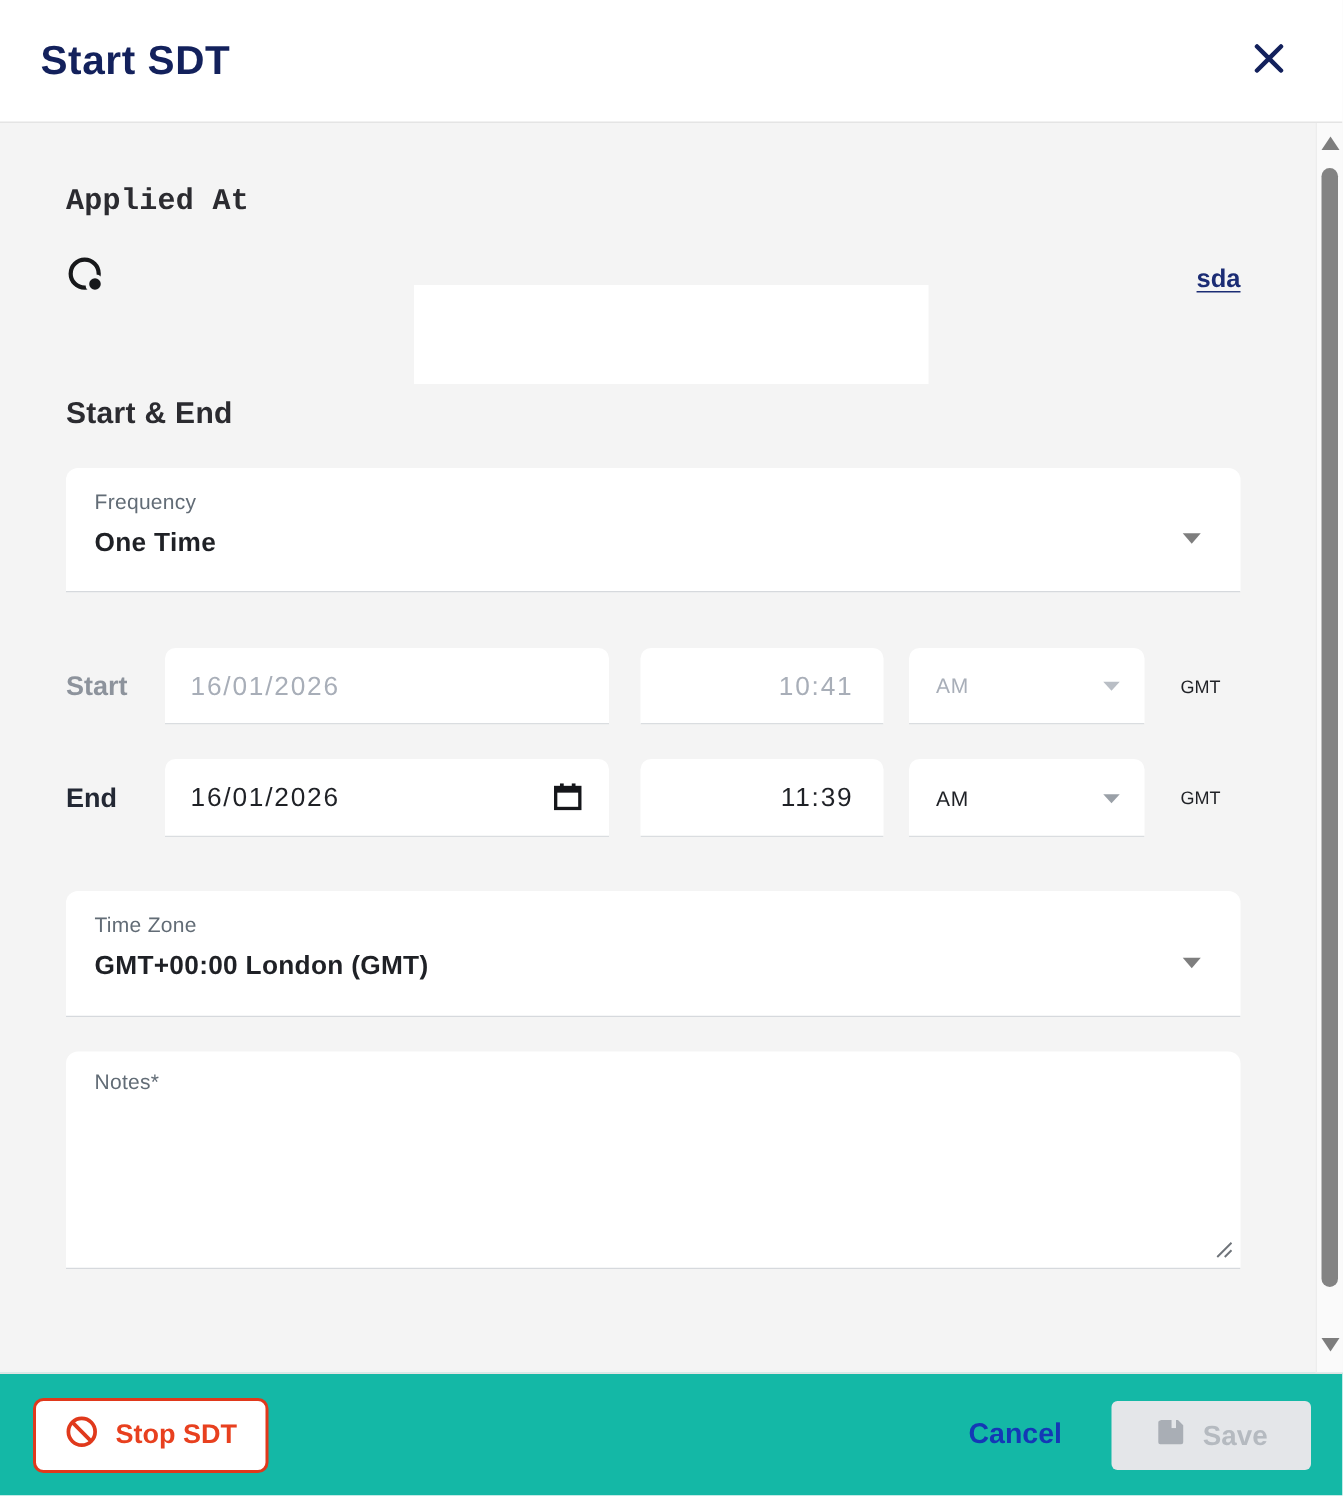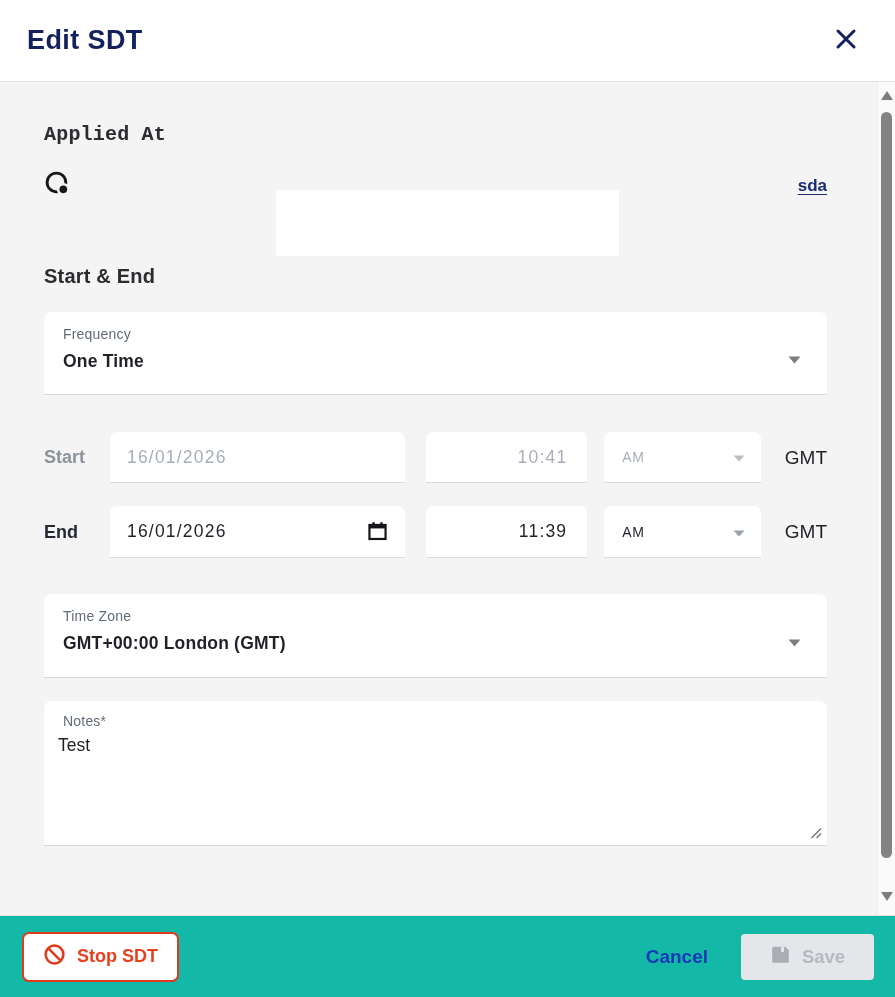--- a/index.html
+++ b/index.html
@@ -46,21 +46,21 @@
   .row-end .dt-label { color:#232834; }
   .fld { background:#fff; border-radius:7px 7px 0 0; border-bottom:1px solid #dadde0;
     height:100%; display:flex; align-items:center; }
   .fld-date { width:296px; margin-right:21px; padding:0 16px 0 17px; }
   .fld-time { width:162px; margin-right:17px; padding:0 20px; justify-content:flex-end; }
   .fld-ampm { width:157px; margin-right:24px; padding:0 16px 0 18px; justify-content:space-between; cursor:pointer; }
   .dt-text { font-size:17.5px; letter-spacing:1.2px; }
   .row-start .dt-text, .row-start .ampm-text { color:#a8aeb8; }
   .row-end .dt-text, .row-end .ampm-text { color:#1f2126; }
   .ampm-text { font-size:14px; letter-spacing:.5px; }
-  .tz-abbr { font-size:19px; font-weight:500; color:#1f2126; }
+  .tz-abbr { font-size:12px; font-weight:500; color:#1f2126; }
   .cal-btn { margin-left:auto; background:none; border:none; cursor:pointer; display:flex; }
 
   
   .notes-card { position:relative; margin-top:23px; background:#fff; border-radius:8px 8px 0 0;
     border-bottom:1px solid #d6d9dd; height:145px; padding:12px 14px 10px 14px; }
   .notes-card .fld-label { font-size:14px; color:#626c76; letter-spacing:.2px; padding-left:5px; }
   .notes-input { display:block; width:100%; height:95px; border:none; outline:none; resize:none;
     background:transparent; font-family:"Liberation Sans", sans-serif; font-size:17.5px;
     color:#1f2126; margin-top:6px; padding-left:0; }
   .resize-handle { position:absolute; right:5px; bottom:6px; cursor:nwse-resize; display:flex; }
@@ -89,21 +89,21 @@
     display:flex; align-items:center; justify-content:center; gap:11px;
     font-family:"Liberation Sans", sans-serif; font-size:18.5px; font-weight:700;
     color:#b5bac0; cursor:default; }
 </style>
 </head>
 <body>
 
 <div class="dialog">
 
   <div class="dlg-header">
-    <div class="dlg-title">Edit SDT</div>
+    <div class="dlg-title">Start SDT</div>
     <button class="close-btn">
       <span>
         <svg width="24" height="24" viewBox="0 0 24 24">
           <path d="M4 4 L20 20 M20 4 L4 20" stroke="#13215c" stroke-width="3" stroke-linecap="round" fill="none"></path>
         </svg>
       </span>
     </button>
   </div>
 
   <div class="dlg-body">
@@ -186,21 +186,20 @@
       <div class="fld-value">GMT+00:00 London (GMT)</div>
       <span class="chev">
         <svg width="13" height="8" viewBox="0 0 13 8">
             <polygon points="0.5,0.5 12.5,0.5 6.5,7.5" fill="#7e7e7e"></polygon>
           </svg>
       </span>
     </div>
 
     <div class="notes-card">
       <div class="fld-label">Notes*</div>
-      <textarea class="notes-input" spellcheck="false" style="">Test</textarea>
       <span class="resize-handle">
         <svg width="12" height="12" viewBox="0 0 12 12">
           <path d="M11 1.5 L1.5 11 M11 6.5 L6.5 11" stroke="#6f747a" stroke-width="1.3" fill="none"></path>
         </svg>
       </span>
     </div>
 
     <div class="scrollbar">
       <div class="sb-arrow sb-up"></div>
       <div class="sb-thumb"></div>

